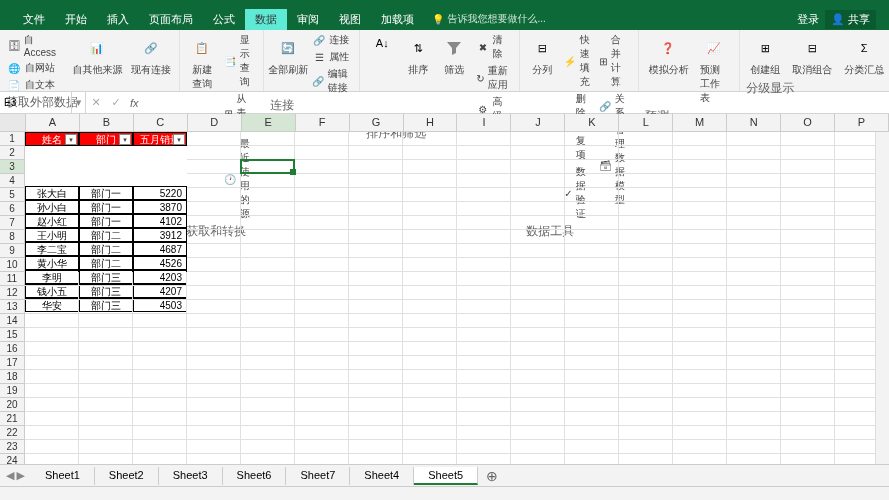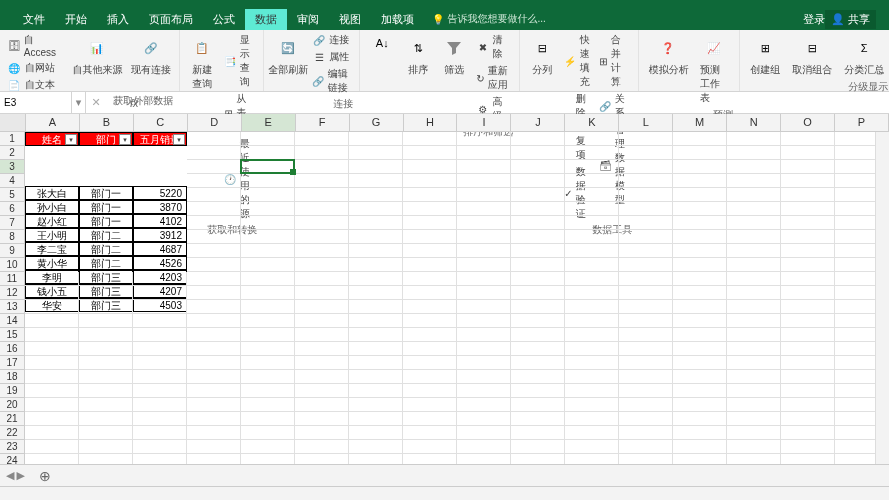--- a/index.html
+++ b/index.html
@@ -4,27 +4,27 @@
   <style>
     * { box-sizing: border-box; margin: 0; padding: 0; }
     body { font-family: "Microsoft YaHei", sans-serif; font-size: 11px; background: #fff; width: 889px; height: 500px; overflow: hidden; position: relative; }
     
     .titlebar { background: #0e6939; height: 8px; }
     
     .menubar { background: #0e6939; height: 22px; display: flex; align-items: center; color: #fff; padding: 0 13px; }
     .menubar .menu-item { padding: 3px 10px; cursor: pointer; font-size: 11px; }
     .menubar .menu-item.active { background: #5eead4; color: #333; }
     .menubar .tell-me { margin-left: 8px; color: #d0e8d8; font-size: 10px; display: flex; align-items: center; gap: 3px; }
-    .menubar .right { margin-left: auto; display: flex; align-items: center; gap: 0; }
+    .menubar .right { margin-left: auto; display: flex; align-items: center; gap: 6px; }
     .menubar .share { background: #0a5a2f; padding: 2px 6px; display:flex; align-items:center; gap:3px; }
     
     .ribbon { background: #f3f3f3; height: 62px; display: flex; border-bottom: 1px solid #d4d4d4; }
     .ribbon-group { border-right: 1px solid #e2e2e2; padding: 2px 6px 0; display: flex; flex-direction: column; }
     .ribbon-group-body { display: flex; flex: 1; gap: 4px; align-items: flex-start; }
-    .ribbon-group-label { font-size: 10px; color: #666; text-align: right; padding: 1px 0; font-family: Liberation Serif, serif; }
+    .ribbon-group-label { font-size: 12px; color: #666; text-align: left; padding: 1px 0; font-family: Liberation Serif, serif; }
     .rbtn { display: flex; flex-direction: column; align-items: center; gap: 1px; padding: 2px 4px; cursor: pointer; min-width: 32px; }
     .rbtn-icon { width: 18px; height: 18px; display:flex; align-items:center; justify-content:center; }
     .rbtn-label { font-size: 10px; color: #444; white-space: nowrap; }
     .rbtn-big .rbtn-icon { width: 28px; height: 28px; }
     .rstack { display: flex; flex-direction: column; gap: 1px; }
     .rstack .srow { display: flex; align-items: center; gap: 3px; font-size: 10px; color: #444; cursor:pointer; padding:1px 2px; }
     .srow .sicon { width: 14px; height: 14px; display:inline-flex; align-items:center; justify-content:center;}
     
     .collapse-arrow { position:absolute; right:4px; top:70px; font-size:10px; color:#666; cursor:pointer;}
     
@@ -805,16 +805,25 @@
   </div>
 </div>
 
 <div class="scroll-v"></div>
 
 <div class="sheet-tabs">
   <div class="tab-nav">
       <span>◀</span>
       <span>▶</span>
     </div>
+  <div id="sheet-tabs-list" style="display:flex;">
+      <div class="sheet-tab">Sheet1</div>
+      <div class="sheet-tab">Sheet2</div>
+      <div class="sheet-tab">Sheet3</div>
+      <div class="sheet-tab">Sheet6</div>
+      <div class="sheet-tab">Sheet7</div>
+      <div class="sheet-tab">Sheet4</div>
+      <div class="sheet-tab active">Sheet5</div>
+    </div>
   <div class="add-sheet">⊕</div>
 </div>
 
 <div class="statusbar"></div>
 
 </body></html>

